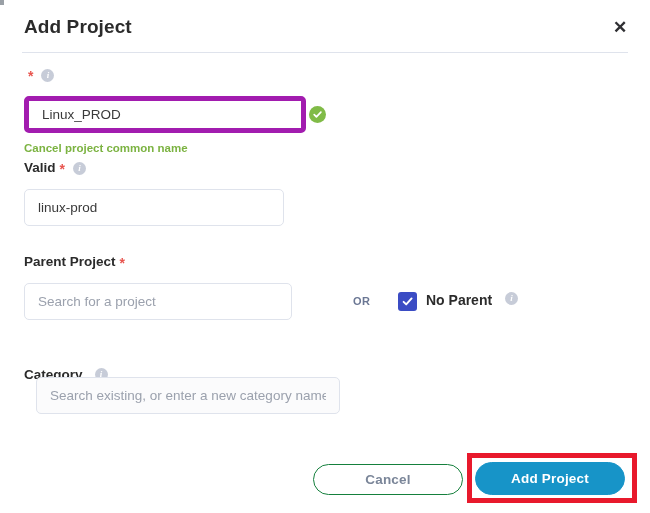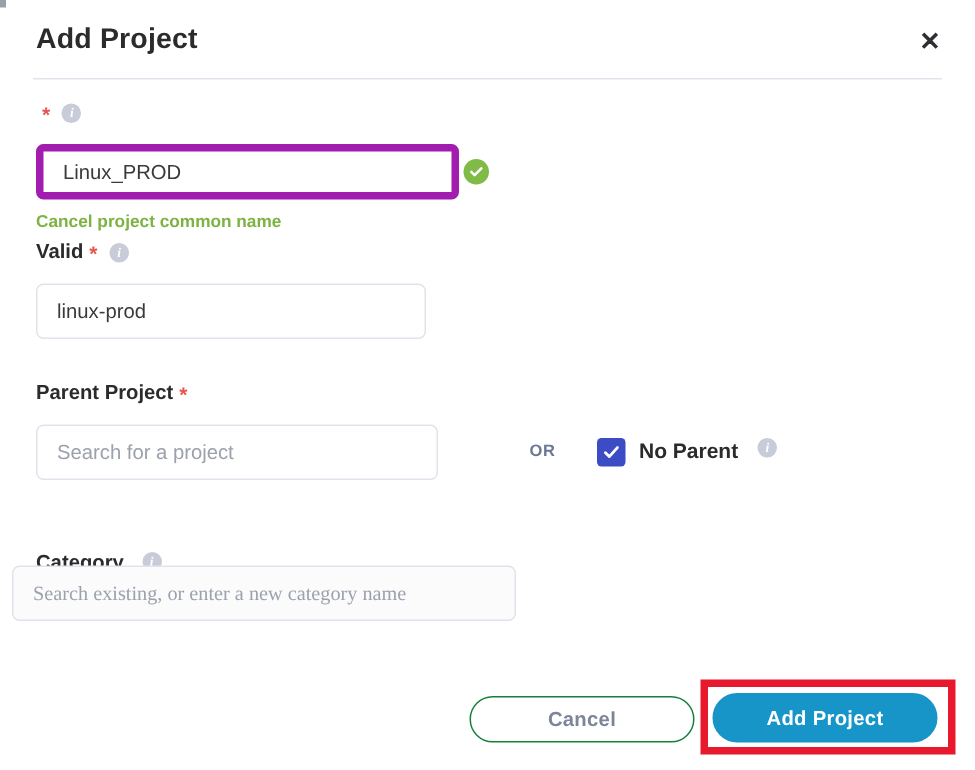--- a/index.html
+++ b/index.html
@@ -274,21 +274,21 @@
       <span class="info-icon" style="margin-left:4px;">i</span>
     </div>
 
     <div class="field-group" style="left:24px; top:295px;margin-top:19px;">
       <div class="field-label">
         <span>Category</span>
         <span class="info-icon" style="margin-left:12px;">i</span>
       </div>
     </div>
 
-    <input class="txt-input muted-bg" style="position: absolute; left: 8px; top: 323px; width: 336px; font-family: Liberation Serif, serif;" type="text" placeholder="Search existing, or enter a new category name">
+    <input class="txt-input muted-bg" style="position: absolute; left: 36px; top: 323px; width: 304px;" type="text" placeholder="Search existing, or enter a new category name">
 
   </div>
 
   <div>
     <div class="btn btn-cancel" style="position:absolute; left:313px; top:464px; width:150px; height:31px;">Cancel</div>
 
     <div class="btn btn-primary" style="position:absolute; left:475px; top:462px; width:150px; height:33px;">Add Project</div>
   </div>
 
   <div class="annotation-box" style="left:467px; top:453px; width:170px; height:50px;"></div>

